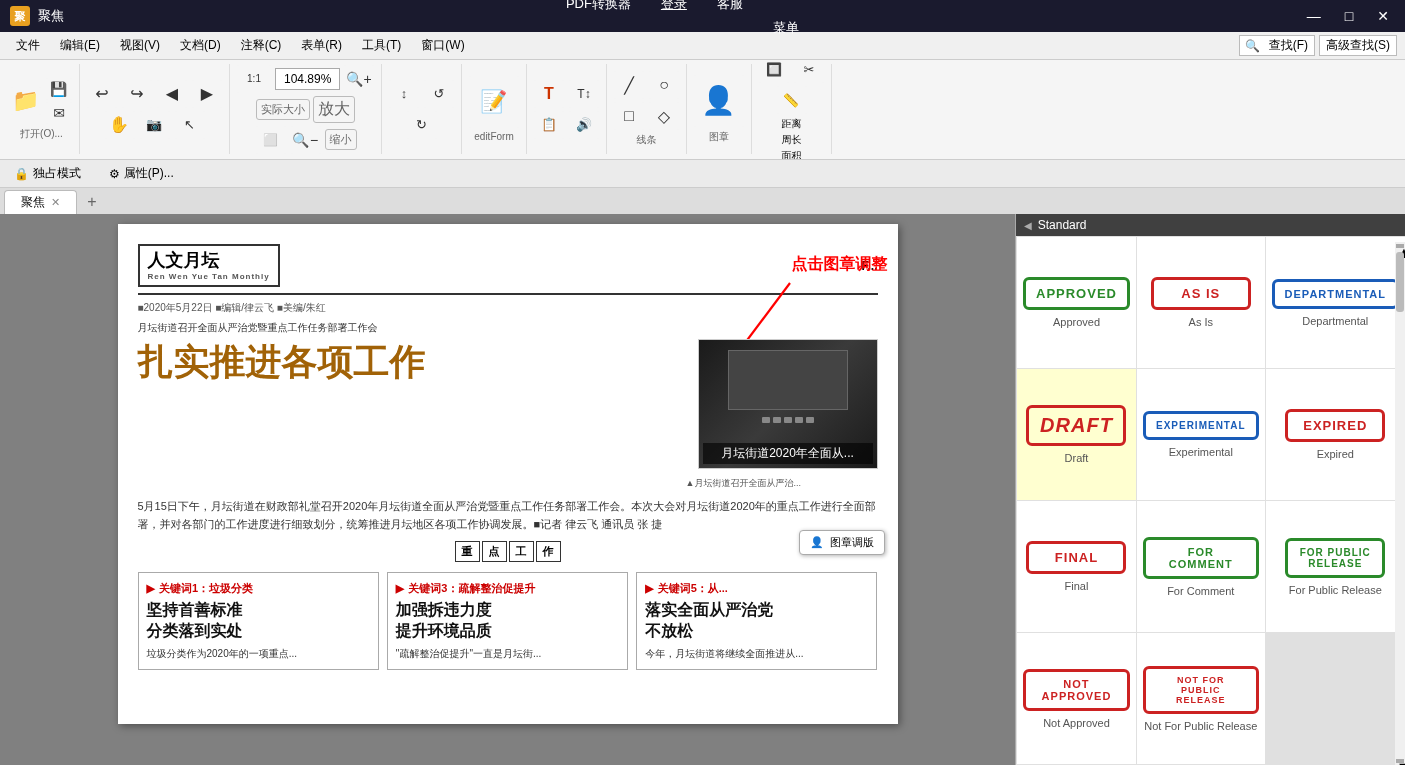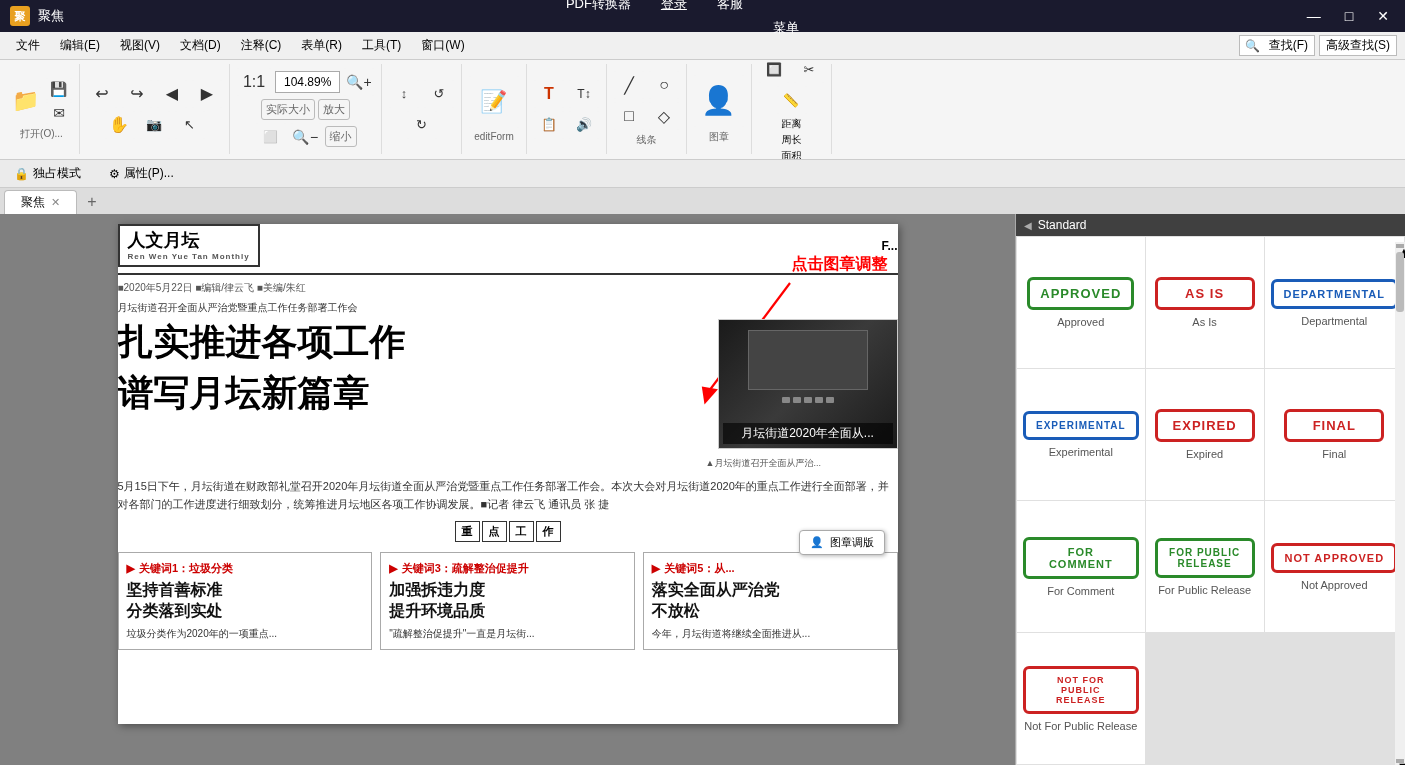--- a/index.html
+++ b/index.html
@@ -119,20 +119,21 @@
       flex: 1;
       background: #808080;
       overflow: hidden;
       position: relative;
     }
     .pdf-page {
       background: white;
       margin: 10px auto;
       width: 780px;
       min-height: 500px;
+      padding: 20px;
       position: relative;
       overflow: hidden;
       box-shadow: 2px 2px 8px rgba(0,0,0,0.4);
     }
 
     
     .newspaper-header {
       display: flex;
       align-items: center;
       border-bottom: 2px solid #333;
@@ -164,21 +165,21 @@
       right: 80px;
       width: 200px;
       height: 180px;
       pointer-events: none;
     }
 
     .article-header { font-size: 10px; color: #333; margin: 6px 0 4px; }
     .article-title-large {
       font-size: 36px;
       font-weight: bold;
-      color: #000000;
+      color: #a16207;
       line-height: 1.3;
       margin-bottom: 4px;
     }
     .article-body-text { font-size: 11px; color: #333; line-height: 1.6; margin-top: 8px; }
     .image-caption { font-size: 9px; color: #555; margin-top: 2px; }
 
     .article-image {
       width: 180px;
       height: 130px;
       background: #2a2a2a;
@@ -367,27 +368,27 @@
     </div>
     <div class="toolbar-row">
       <div class="tb-btn">✋</div>
       <div class="tb-btn" style="font-size:13px;">📷</div>
       <div class="tb-btn" style="font-size:13px;">↖</div>
     </div>
   </div>
 
   <div class="toolbar-group">
     <div class="toolbar-row">
-      <div class="tb-btn" style="font-size:16px;width:36px;">1:1</div>
+      <div class="tb-btn" style="font-size:10px;width:36px;">1:1</div>
       <input class="zoom-input" type="text" value="104.89%" style="">
       <div class="tb-btn" style="font-size:14px;">🔍+</div>
     </div>
     <div class="toolbar-row">
       <div class="tb-label" style="cursor:pointer;padding:2px 4px;border:1px solid #bbb;border-radius:3px;font-size:11px;">实际大小</div>
-      <div class="tb-label" style="cursor:pointer;padding:2px 4px;border:1px solid #bbb;border-radius:3px;font-size:11px;">放大</div>
+      <div class="tb-label" style="cursor:pointer;padding:2px 4px;border:1px solid #bbb;border-radius:3px;font-size:16px;">放大</div>
     </div>
     <div class="toolbar-row">
       <div class="tb-btn" style="font-size:12px;">⬜</div>
       <div class="tb-btn" style="font-size:14px;">🔍−</div>
       <div class="tb-label" style="cursor:pointer;padding:2px 4px;border:1px solid #bbb;border-radius:3px;font-size:11px;">缩小</div>
     </div>
   </div>
 
   <div class="toolbar-group">
     <div class="toolbar-row">
@@ -487,21 +488,20 @@
       <svg class="red-arrow" viewBox="0 0 200 200">
         <line x1="180" y1="10" x2="90" y2="130" stroke="red" stroke-width="2.5"></line>
         <polygon points="85,145 82,125 100,128" fill="red"></polygon>
       </svg>
 
       <div class="article-header">月坛街道召开全面从严治党暨重点工作任务部署工作会</div>
 
       <div style="display:flex;">
         <div style="flex:1;">
           <div class="article-title-large">扎实推进各项工作</div>
-          <div class="article-title-large">谱写月坛新篇章</div>
         </div>
         <div style="position:relative;">
           <div class="article-image">
             <div class="image-placeholder">
 
               <div style="position:absolute;top:10px;left:50%;transform:translateX(-50%);width:120px;height:60px;background:#444;border:1px solid #666;"></div>
               <div style="display:flex;flex-direction:column;gap:4px;width:100%;padding:0 10px;margin-bottom:20px;">
                 <div style="display:flex;gap:3px;justify-content:center;">
                   <div style="width:8px;height:6px;background:#888;border-radius:1px;"></div>
                   <div style="width:8px;height:6px;background:#888;border-radius:1px;"></div>
@@ -579,20 +579,24 @@
         <div class="stamp-box stamp-red">AS IS</div>
         <div class="stamp-label">As Is</div>
       </div>
 
 
       <div class="stamp-cell">
         <div class="stamp-box stamp-blue" style="font-size:11px;">DEPARTMENTAL</div>
         <div class="stamp-label">Departmental</div>
       </div>
 
+      <div class="stamp-cell highlighted">
+        <div class="stamp-box stamp-red" style="font-size:20px;font-style:italic;">DRAFT</div>
+        <div class="stamp-label">Draft</div>
+      </div>
 
       <div class="stamp-cell">
         <div class="stamp-box stamp-blue" style="font-size:10px;">EXPERIMENTAL</div>
         <div class="stamp-label">Experimental</div>
       </div>
 
       <div class="stamp-cell">
         <div class="stamp-box stamp-red">EXPIRED</div>
         <div class="stamp-label">Expired</div>
       </div>

